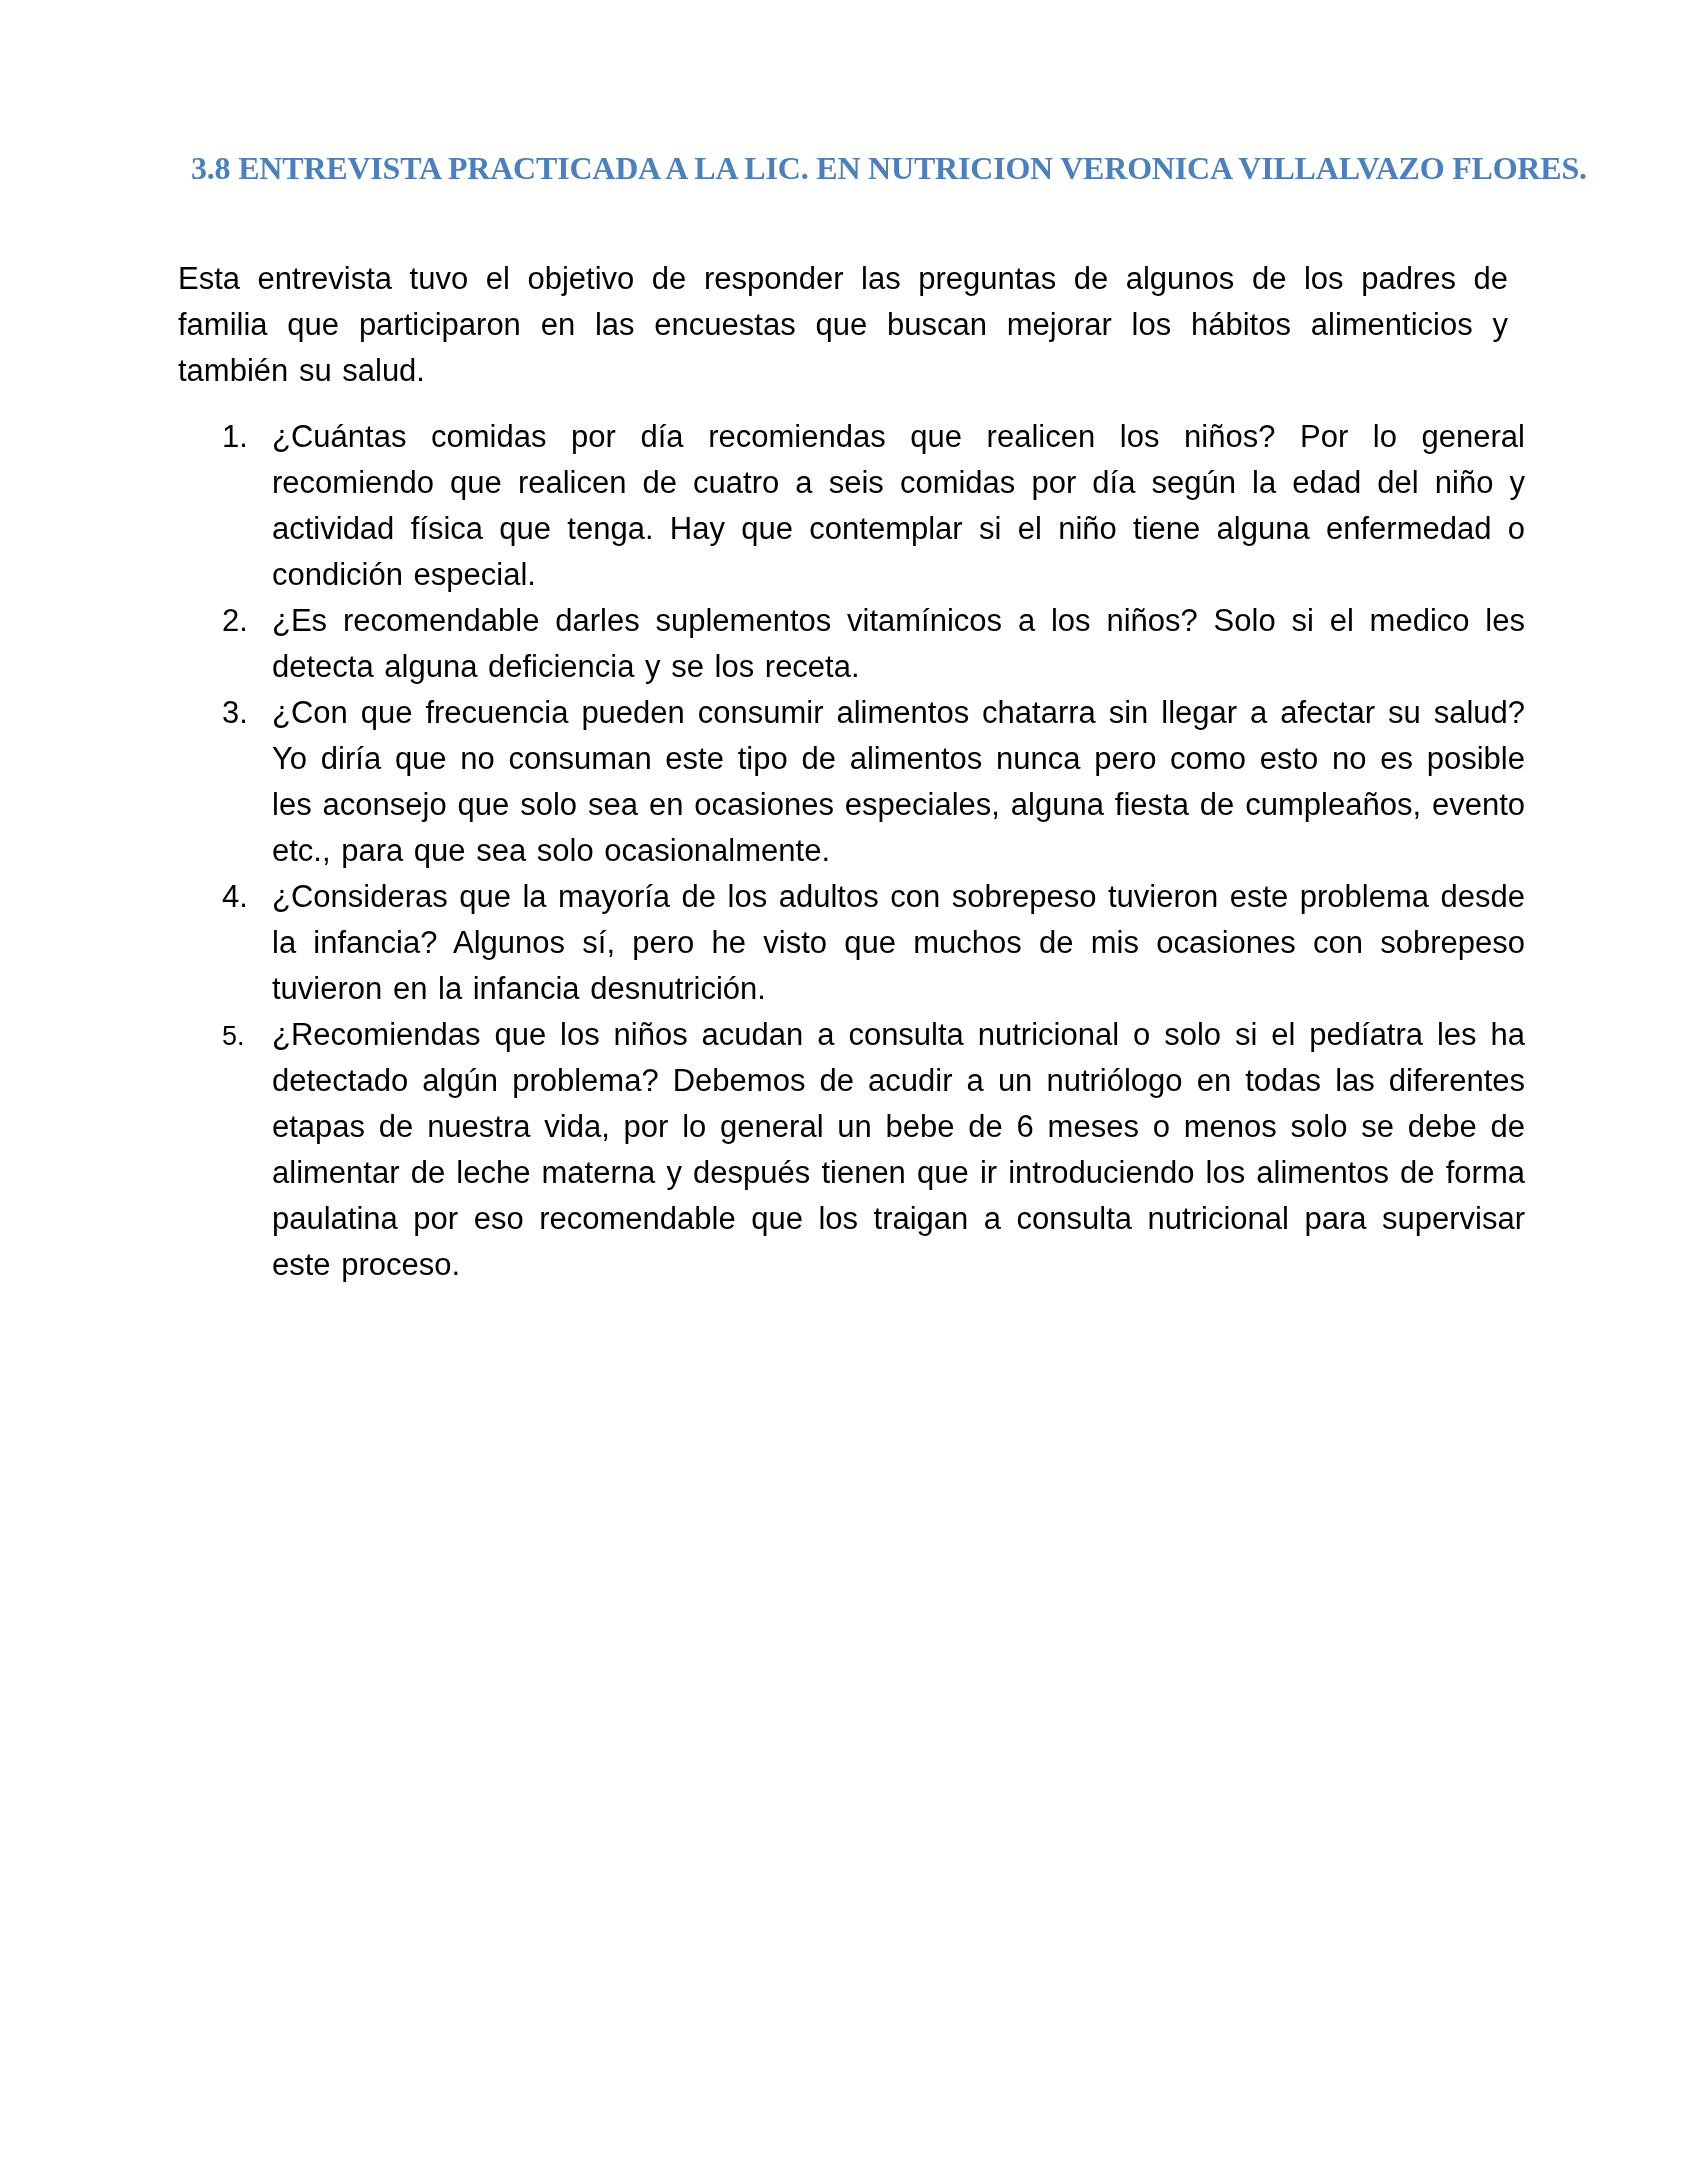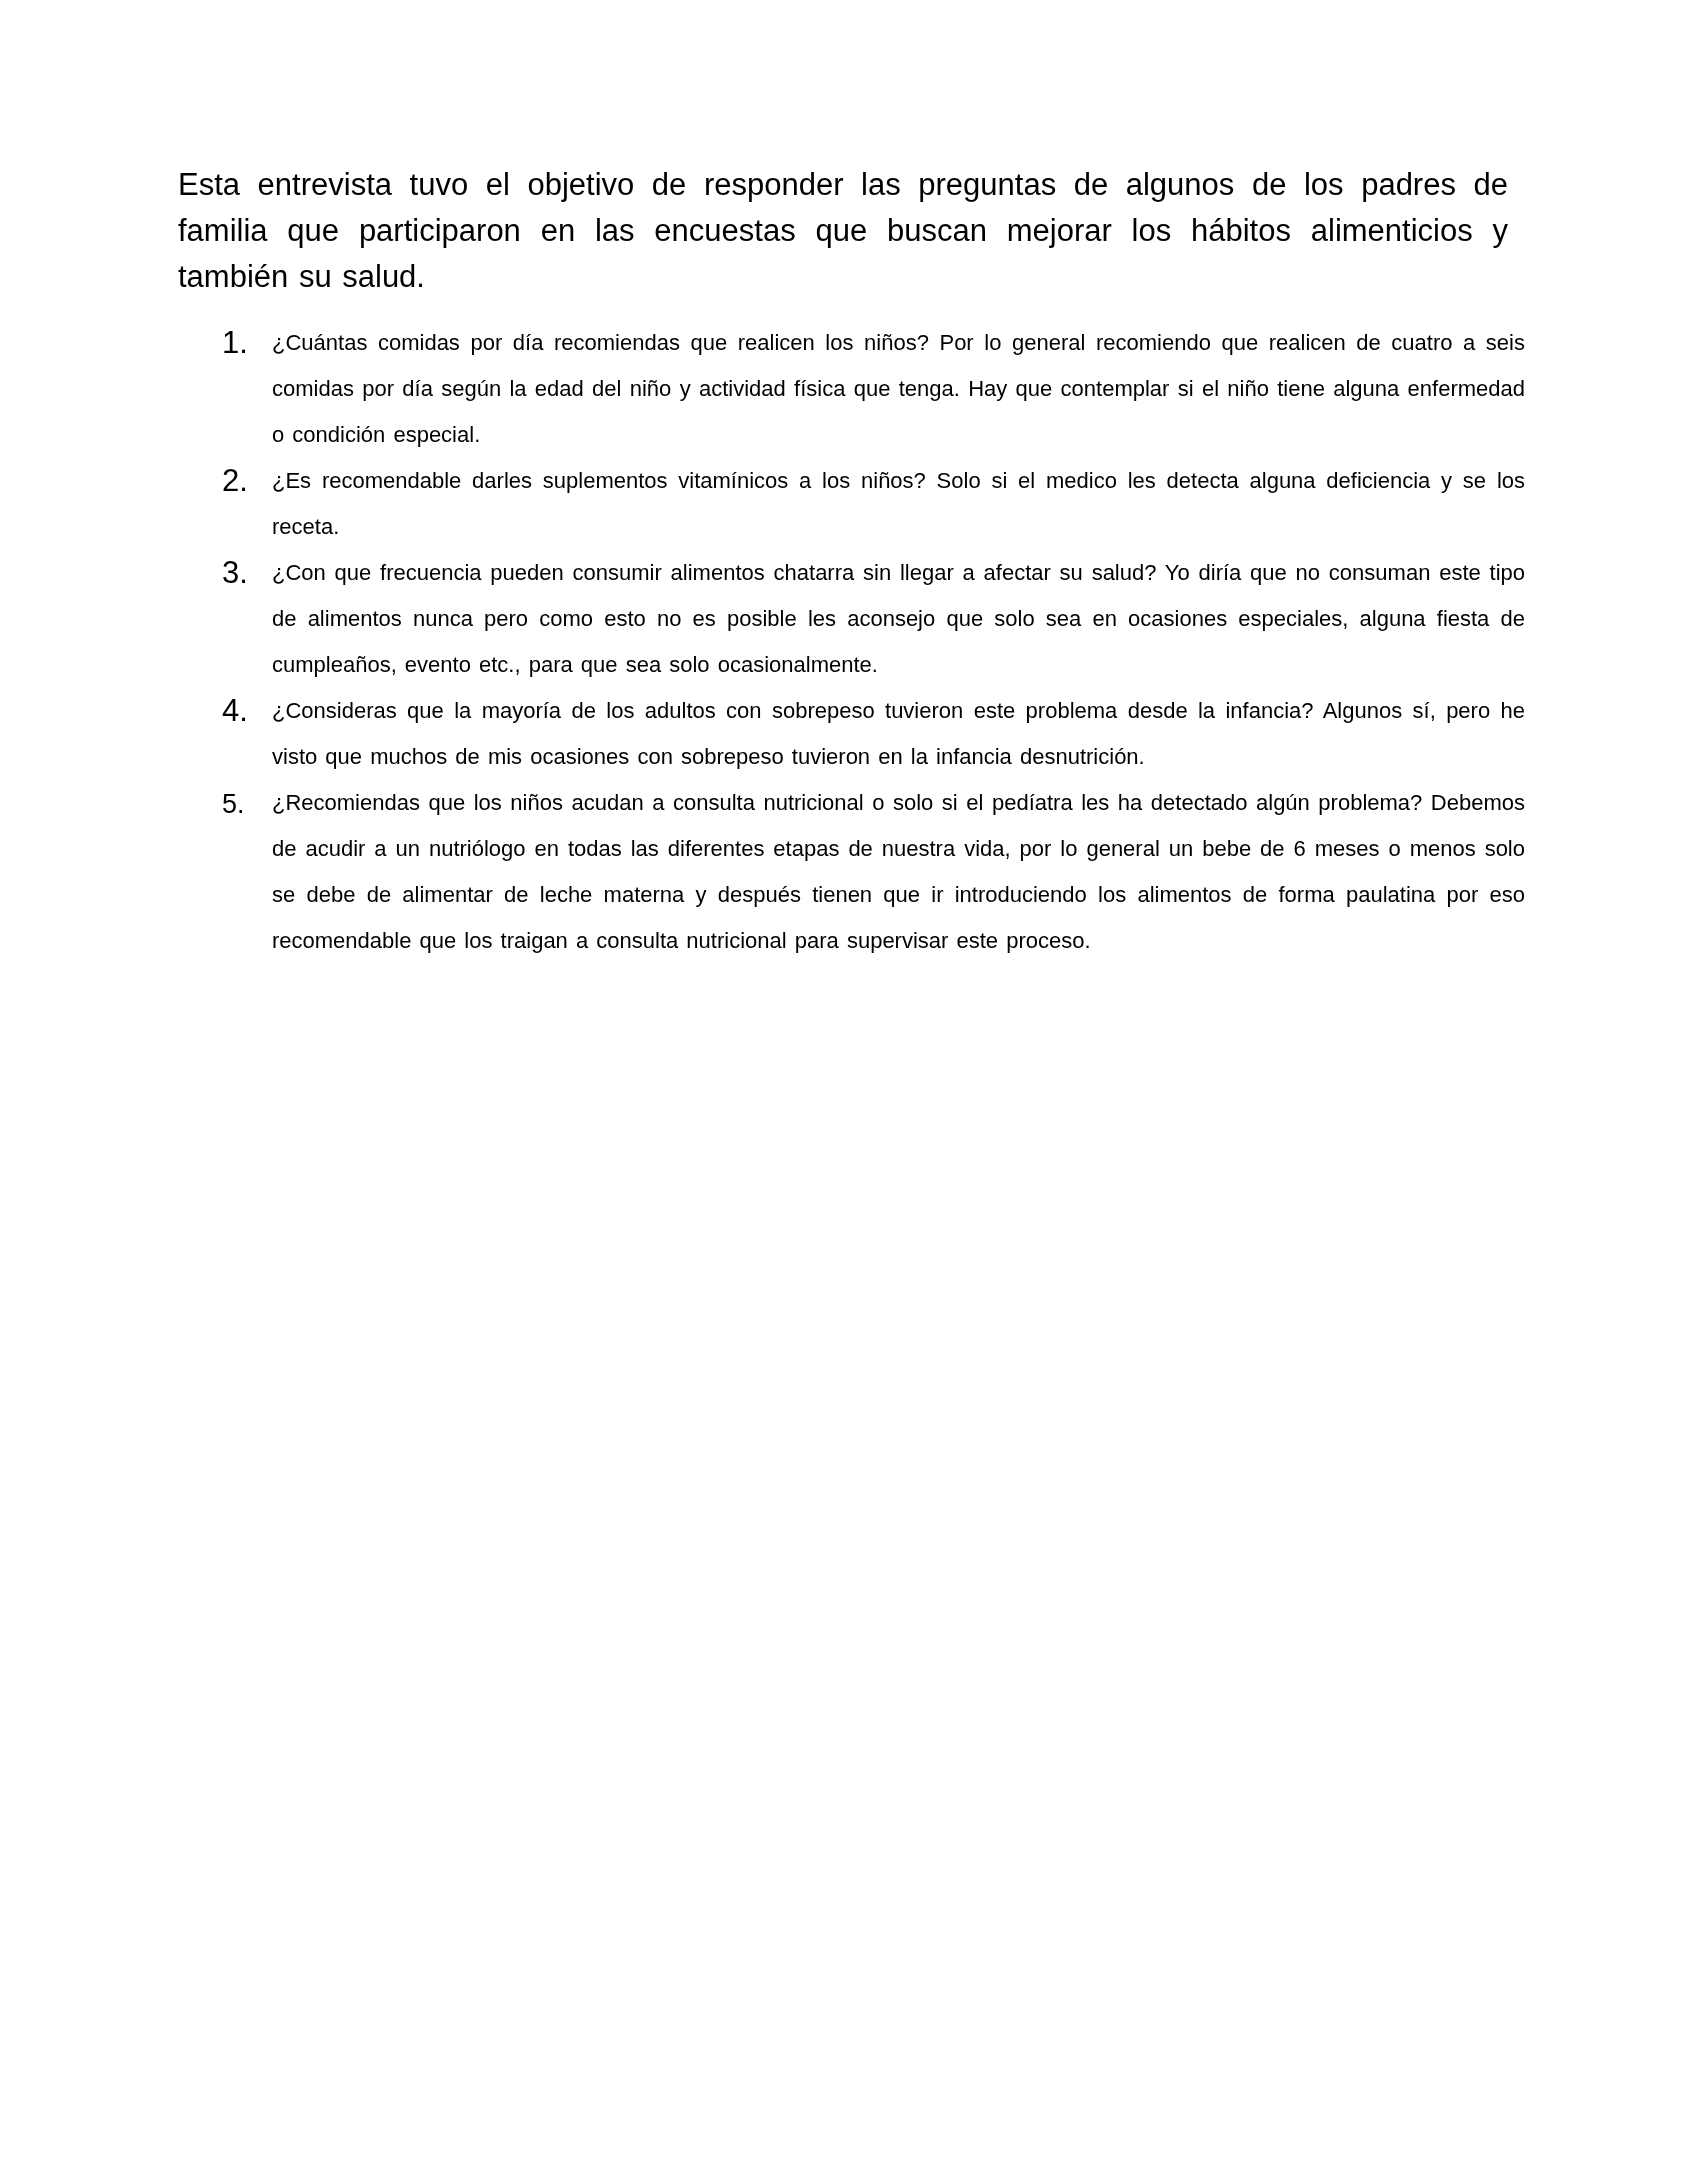--- a/index.html
+++ b/index.html
@@ -48,31 +48,32 @@
     font-size: 31px;
     line-height: 46px;
   }
   .qa-marker.small {
     font-size: 27px;
     line-height: 46px;
     top: 1px;
   }
   .qa-text {
     margin-left: 111px;
-    font-size: 22px;
+    font-size: 31px;
     line-height: 46px;
     text-align: justify;
     word-spacing: 2px;
   }
 </style>
 </head>
 <body>
 
 <div class="page">
 
+  <h1 class="doc-title" style="color: rgb(77, 128, 186);">3.8 ENTREVISTA PRACTICADA A LA LIC. EN NUTRICION VERONICA VILLALVAZO FLORES.</h1>
 
   <p class="intro">Esta entrevista tuvo el objetivo de responder las preguntas de algunos de los padres de familia que participaron en las encuestas que buscan mejorar los hábitos alimenticios y también su salud.</p>
 
   <div class="qa-list">
 
     <div class="qa-item">
       <span class="qa-marker">1.</span>
       <div class="qa-text">¿Cuántas comidas por día recomiendas que realicen los niños?  Por lo general recomiendo que realicen de cuatro a seis comidas por día según la edad del niño y actividad física que tenga. Hay que contemplar si el niño tiene alguna enfermedad o condición especial.</div>
     </div>
 

